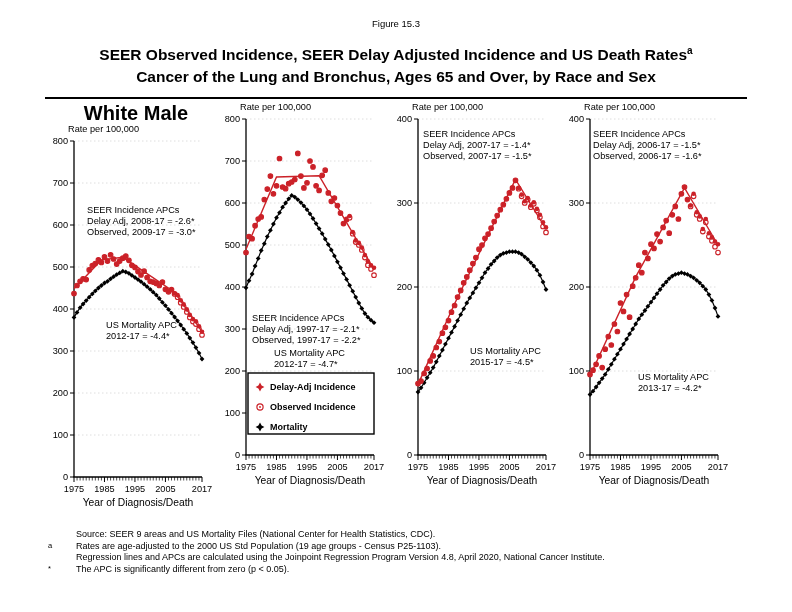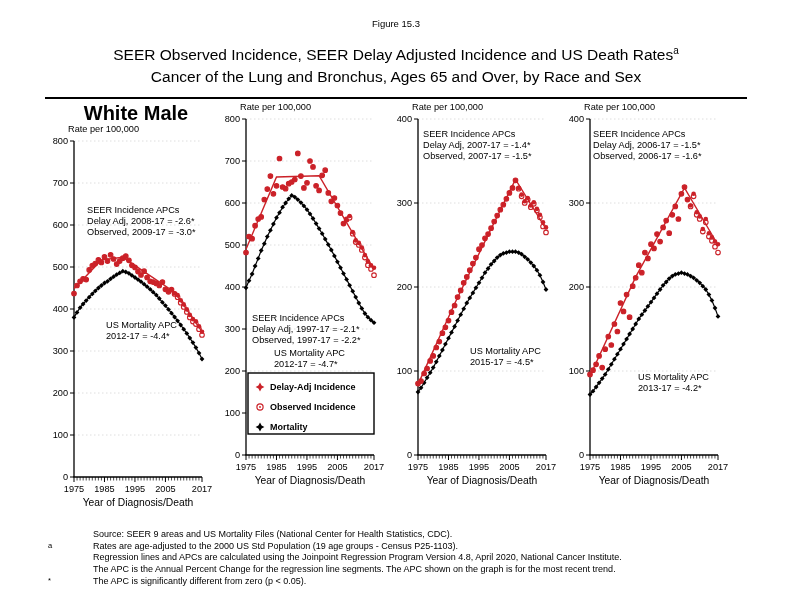--- a/index.html
+++ b/index.html
@@ -1,33 +1,33 @@
 <!DOCTYPE html>
 <html><head>
 <meta charset="utf-8">
 <style>
   html,body{margin:0;padding:0;background:#fff;}
   body{width:792px;height:612px;font-family:"Liberation Sans",sans-serif;color:#000;overflow:hidden;}
   .fig-label{text-align:center;font-size:9.5px;padding-top:18px;}
-  .main-title{text-align:center;font-size:15.5px;line-height:22px;margin-top:11px;font-weight:400;}
+  .main-title{text-align:center;font-size:15.5px;line-height:22px;margin-top:11px;font-weight:700;}
   .main-title sup{font-size:10px;}
   .rule{border-top:2px solid #000;margin:9px 45px 0 45px;height:0;}
   .panels{display:flex;margin-left:42px;}
   .panel{width:172px;flex:none;}
   .panel h3{font-size:20px;font-weight:700;text-align:center;margin:6px 0 0 16px;line-height:16px;}
   .mount{line-height:0;}
   svg{display:block;}
   svg text{fill:#000;font-family:"Liberation Sans",sans-serif;}
   svg .tick{font-size:9.2px;}
   svg .rate-label{font-size:9.2px;}
   svg .axis-title{font-size:10.3px;}
   svg .ann{font-size:9.2px;}
   svg .leg{font-size:9px;font-weight:700;}
   .footnotes{margin:14px 40px 0 46px;font-size:9px;line-height:11.6px;}
-  .fn-row{display:flex;gap:17px;}
+  .fn-row{display:flex;}
   .fn-marker{width:28px;flex:none;font-size:7.5px;position:relative;top:-1px;padding-left:2px;}
   .fn-text{flex:1;}
 </style>
 </head>
 <body>
 
 <div class="fig-label">Figure 15.3</div>
 
 <div class="main-title">
   <span>SEER Observed Incidence, SEER Delay Adjusted Incidence and US Death Rates</span><sup>a</sup><br>
@@ -975,20 +975,16 @@
   </div>
   <div class="fn-row">
     <span class="fn-marker">a</span>
     <span class="fn-text">Rates are age-adjusted to the 2000 US Std Population (19 age groups - Census P25-1103).</span>
   </div>
   <div class="fn-row">
     <span class="fn-marker"></span>
     <span class="fn-text">Regression lines and APCs are calculated using the Joinpoint Regression Program Version 4.8, April 2020, National Cancer Institute.</span>
   </div>
   <div class="fn-row">
-    <span class="fn-marker"></span>
-    <span class="fn-text">The APC is the Annual Percent Change for the regression line segments. The APC shown on the graph is for the most recent trend.</span>
-  </div>
-  <div class="fn-row">
     <span class="fn-marker">*</span>
     <span class="fn-text">The APC is significantly different from zero (p &lt; 0.05).</span>
   </div>
 </div>
 
 </body></html>

